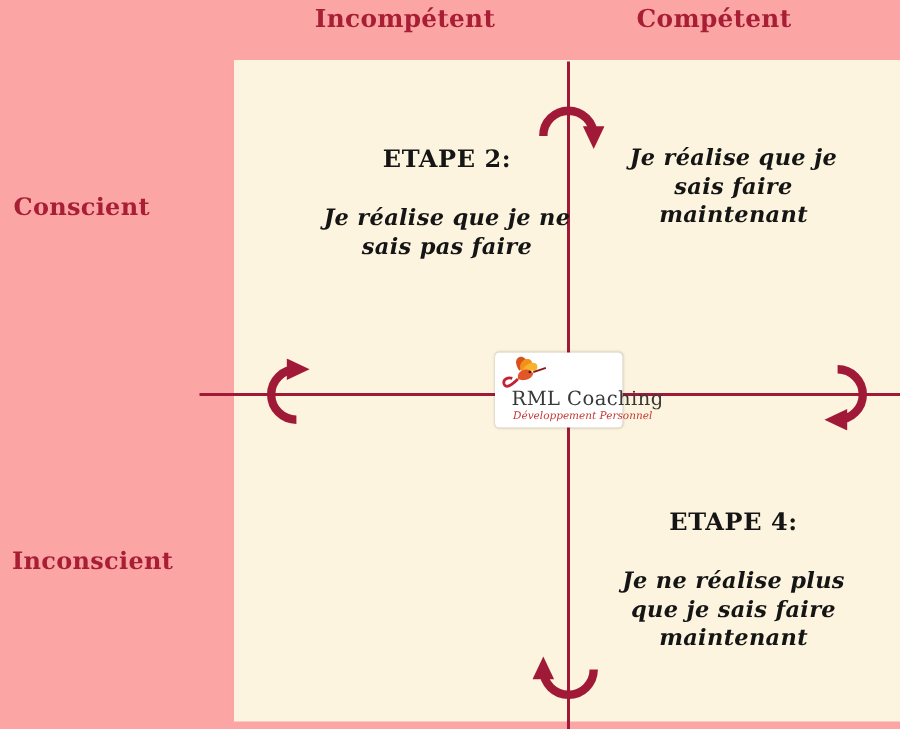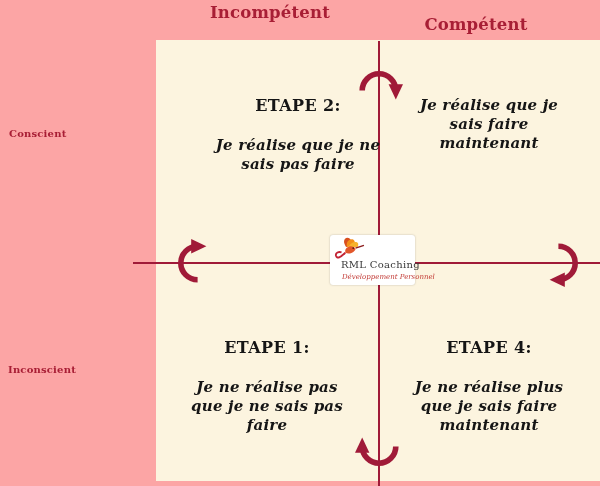--- a/index.html
+++ b/index.html
@@ -20,22 +20,22 @@
   
   .axis-label {
     position: absolute;
     color: #a81e35;
     font-weight: bold;
     font-size: 16.5px;
     letter-spacing: 0.2px;
   }
   .axis-top { width: 170px; text-align: center; top: 3px; }
   #label-incompetent { left: 185px; }
-  #label-competent   { left: 391px; margin-top: 12px; }
-  .axis-left { font-size: 10px; }
+  #label-competent   { left: 391px; }
+  .axis-left { font-size: 16px; }
   #label-conscient   { left: 9px; top: 128px; }
   #label-inconscient { left: 8px; top: 364px; }
 
   
   .h-line {
     position: absolute;
     left: 133px; top: 262px;
     width: 467px; height: 2px;
     background: #a01a38;
   }
@@ -91,21 +91,21 @@
     box-shadow: 0 0 2px rgba(0,0,0,0.25);
   }
   .logo-bird {
     position: absolute;
     left: 1px; top: 0px;
     width: 36px; height: 28px;
   }
   .logo-name {
     position: absolute;
     left: 11px; top: 24px;
-    font-size: 10px;
+    font-size: 13px;
     color: #383838;
     font-weight: normal;
     white-space: nowrap;
     letter-spacing: 0.3px;
   }
   .logo-tagline {
     position: absolute;
     left: 0; right: 0; top: 38px;
     text-align: center;
     font-size: 7px;
@@ -150,26 +150,20 @@
   <div class="quadrant" id="quadrant-stage2">
     <div class="quad-title">ETAPE 2:</div>
     <div class="quad-body">Je réalise que je ne
 sais pas faire</div>
   </div>
   <div class="quadrant" id="quadrant-stage3">
     <div class="quad-body">Je réalise que je
 sais faire
 maintenant</div>
   </div>
-  <div class="quadrant" id="quadrant-stage1">
-    <div class="quad-title">ETAPE 1:</div>
-    <div class="quad-body">Je ne réalise pas
-que je ne sais pas
-faire</div>
-  </div>
   <div class="quadrant" id="quadrant-stage4">
     <div class="quad-title">ETAPE 4:</div>
     <div class="quad-body">Je ne réalise plus
 que je sais faire
 maintenant</div>
   </div>
 
   <div class="logo-box">
     <svg class="logo-bird" viewBox="0 0 36 30">
       <path d="M15,13 C8,3 19,-1 21,8 Z" fill="#d94f1e"></path>

